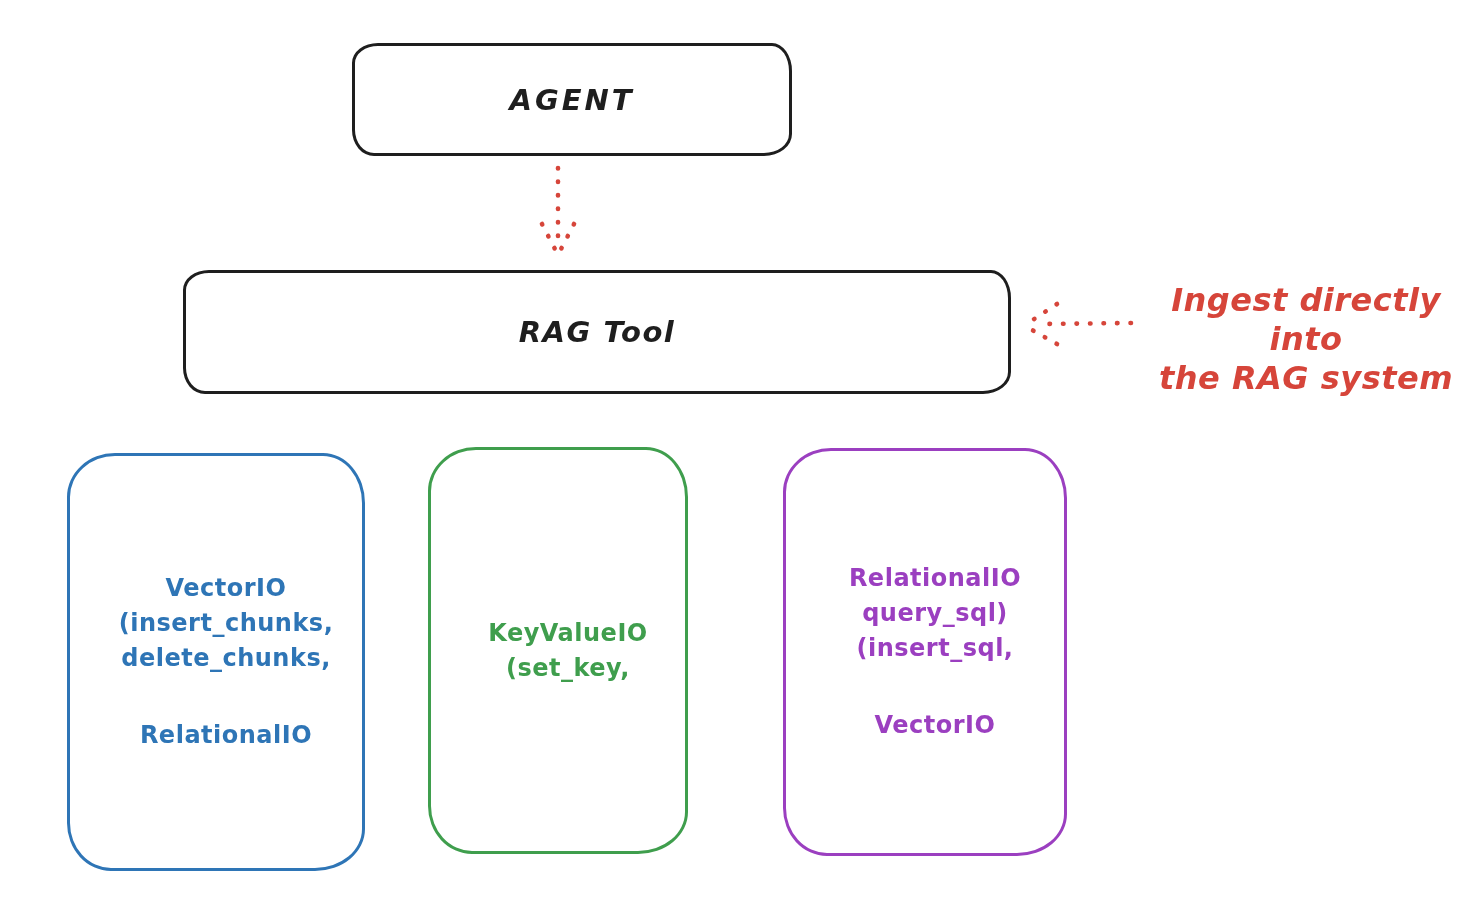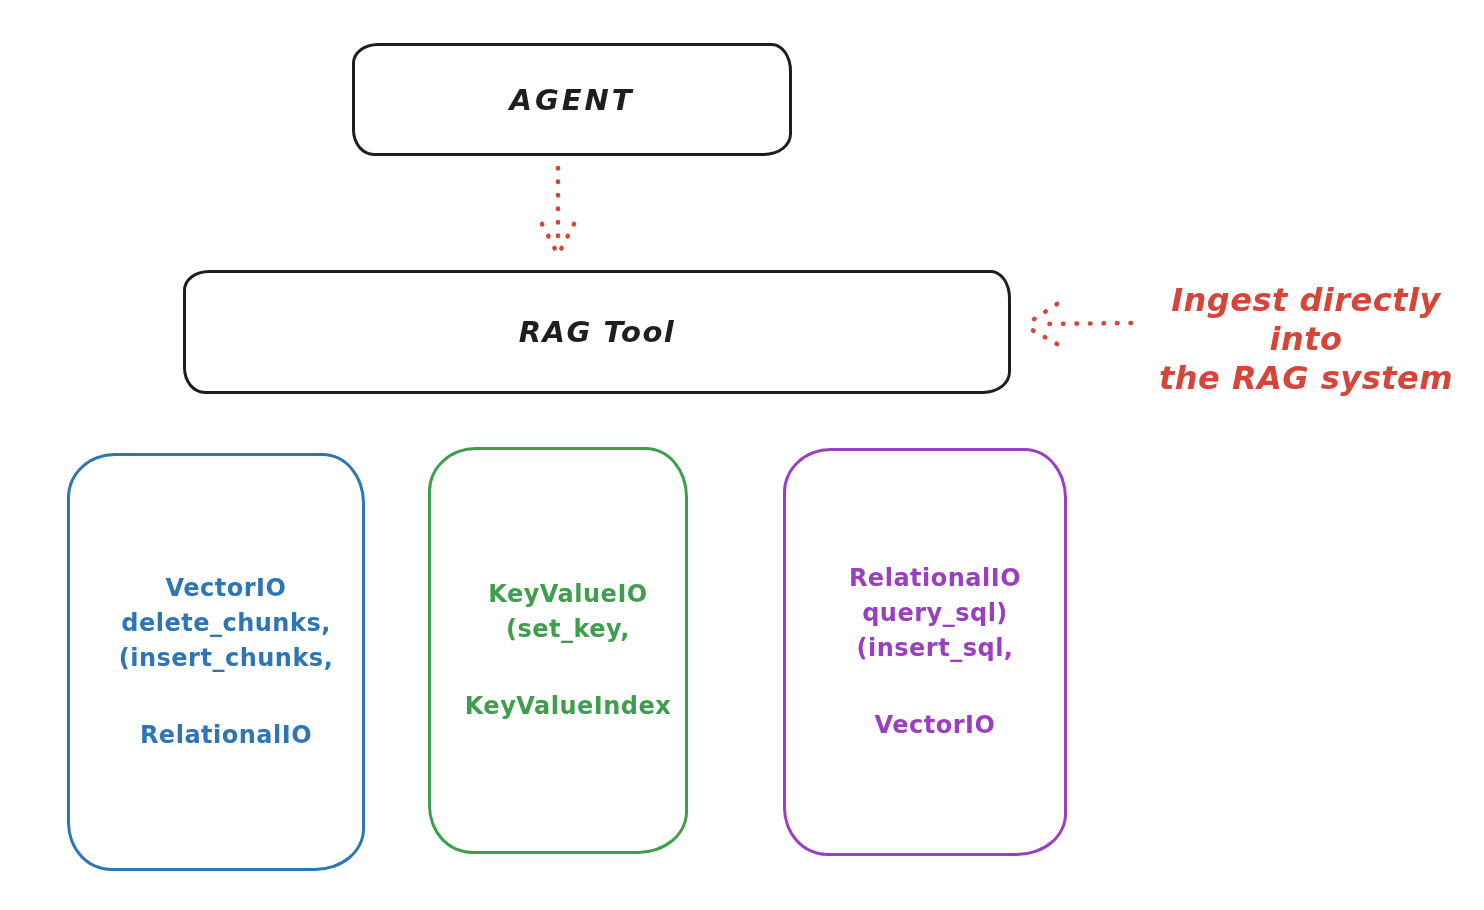--- a/index.html
+++ b/index.html
@@ -106,32 +106,31 @@
   </div>
 
   <div class="annotation">
     <div>Ingest directly into</div>
     <div>the RAG system</div>
   </div>
 
   <div class="box backend backend-vector">
     <div class="box-title">
       <div>VectorIO</div>
+      <div>(insert_chunks,</div>
       <div>delete_chunks,</div>
-      <div>(insert_chunks,</div>
     </div>
     <div class="box-subtitle">RelationalIO</div>
   </div>
 
   <div class="box backend backend-keyvalue">
     <div class="box-title">
       <div>KeyValueIO</div>
       <div>(set_key,</div>
     </div>
-    <div class="box-subtitle">KeyValueIndex</div>
   </div>
 
   <div class="box backend backend-relational">
     <div class="box-title">
       <div>RelationalIO</div>
       <div>query_sql)</div>
       <div>(insert_sql,</div>
     </div>
     <div class="box-subtitle">VectorIO</div>
   </div>

